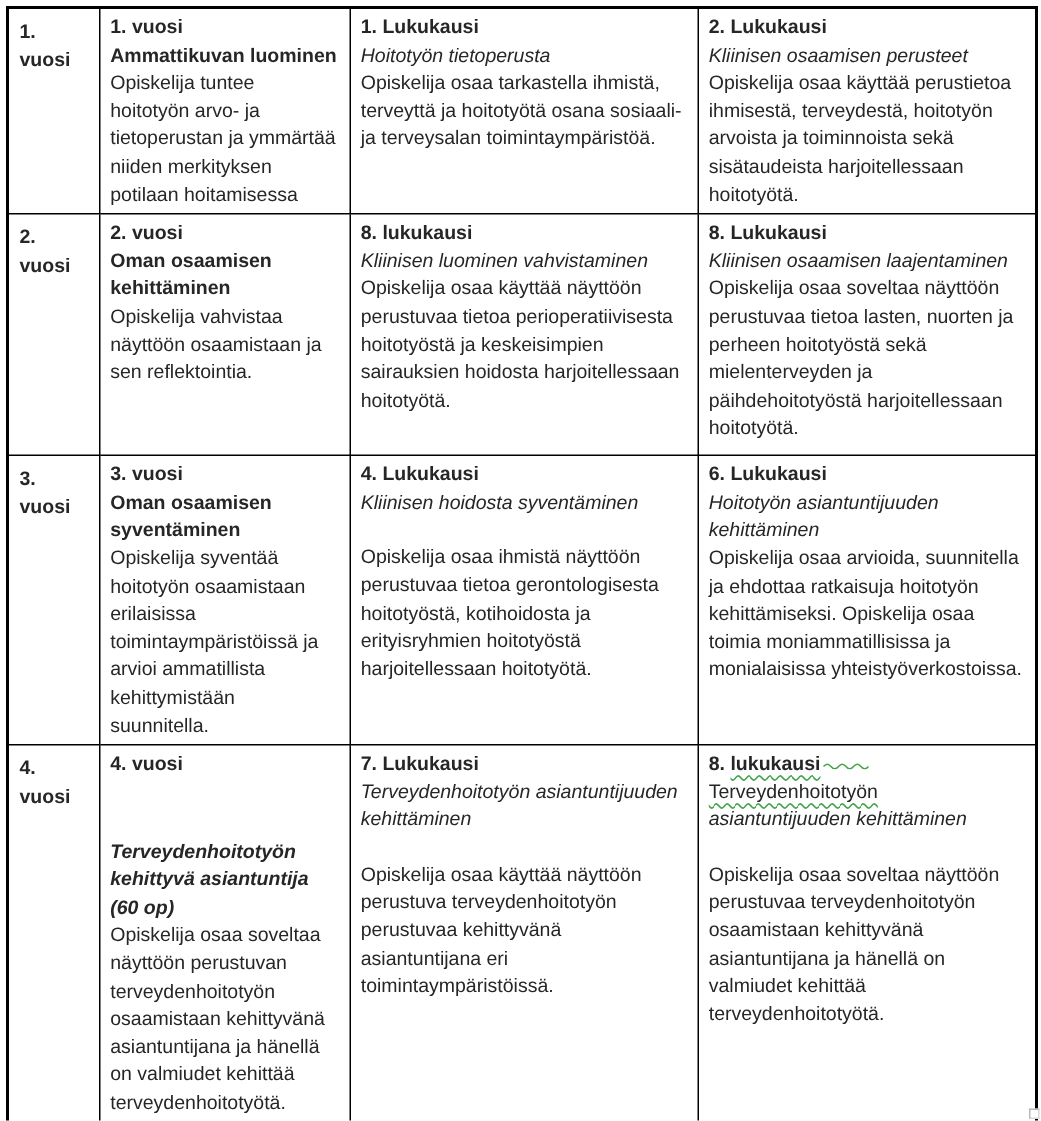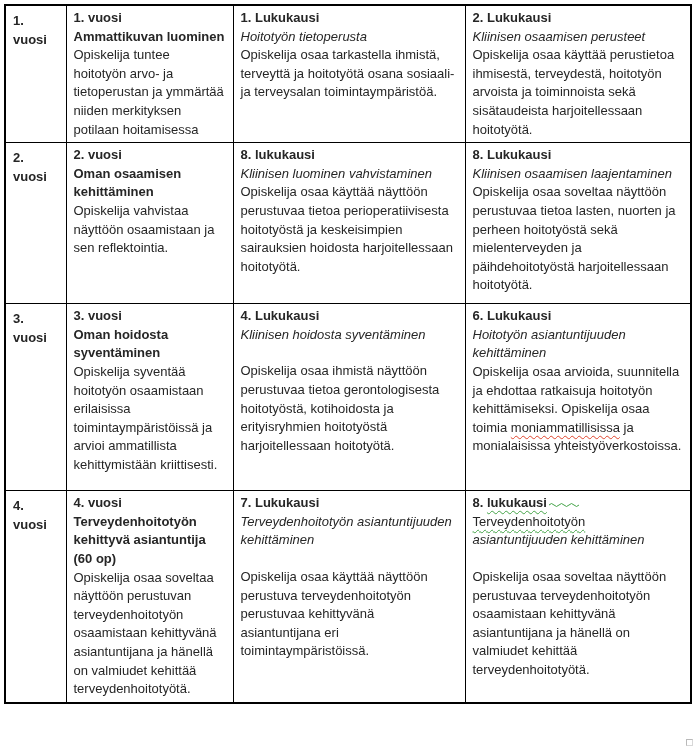--- a/index.html
+++ b/index.html
@@ -23,24 +23,24 @@
   col.c-sem1{width:232px;}
   col.c-sem2{width:226px;}
   tr.hdr th{background:var(--header-bg);color:var(--header-text);font-weight:bold;
             font-size:14.5px;line-height:22px;height:49px;padding-top:5px;}
   tr.r-body td{height:137px;}
   tr.r2 td{height:161px;margin-left:40px;}
   tr.r3 td{height:187px;}
   tr.r4 td{height:202px;}
   .year{font-weight:bold;padding-top:6px;}
   .b{font-weight:bold;}
-  .bi{font-weight:bold;}
+  .bi{font-weight:bold;font-style:italic;margin-top:40px;}
   .i{font-style:italic;}
   .gap{height:18px;}
-  .sp-red{text-decoration:underline;text-decoration-style:wavy;text-decoration-color:var(--spell-red);text-decoration-thickness:1px;text-underline-offset:3px;}
+  .sp-red{text-decoration-style:wavy;text-decoration-color:var(--spell-red);text-decoration-thickness:1px;text-underline-offset:3px;}
   .sp-green{text-decoration:underline;text-decoration-style:wavy;text-decoration-color:var(--grammar-green);text-decoration-thickness:1px;text-underline-offset:3px;}
   .tail{display:inline-block;vertical-align:baseline;margin-left:1px;}
   .resize-handle{position:absolute;right:1px;bottom:1px;width:7px;height:7px;
                  border-left:1px solid #b9b9b9;border-top:1px solid #b9b9b9;
                  border-right:1px solid #d8d8d8;border-bottom:1px solid #d8d8d8;background:#fff;}
 </style>
 </head>
 <body>
 
 <div class="doc">
@@ -89,22 +89,22 @@
       <div class="b">8. Lukukausi</div>
       <div class="i">Kliinisen osaamisen laajentaminen</div>
       <div>Opiskelija osaa soveltaa näyttöön perustuvaa tietoa lasten, nuorten ja perheen hoitotyöstä sekä mielenterveyden ja päihdehoitotyöstä harjoitellessaan hoitotyötä.</div>
     </td>
   </tr>
 
   <tr class="r-body r3">
     <td class="year"><span>3. vuosi</span></td>
     <td>
       <div class="b">3. vuosi</div>
-      <div class="b">Oman hoidosta syventäminen</div>
-      <div>Opiskelija syventää hoitotyön osaamistaan erilaisissa toimintaympäristöissä ja arvioi ammatillista kehittymistään kriittisesti.</div>
+      <div class="b">Oman osaamisen syventäminen</div>
+      <div>Opiskelija syventää hoitotyön osaamistaan erilaisissa toimintaympäristöissä ja arvioi ammatillista kehittymistään suunnitella.</div>
     </td>
     <td>
       <div class="b">4. Lukukausi</div>
       <div class="i">Kliinisen hoidosta syventäminen</div>
       <div class="gap"></div>
       <div>Opiskelija osaa ihmistä näyttöön perustuvaa tietoa gerontologisesta hoitotyöstä, kotihoidosta ja erityisryhmien hoitotyöstä harjoitellessaan hoitotyötä.</div>
     </td>
     <td>
       <div class="b">6. Lukukausi</div>
       <div class="i">Hoitotyön asiantuntijuuden kehittäminen</div>

